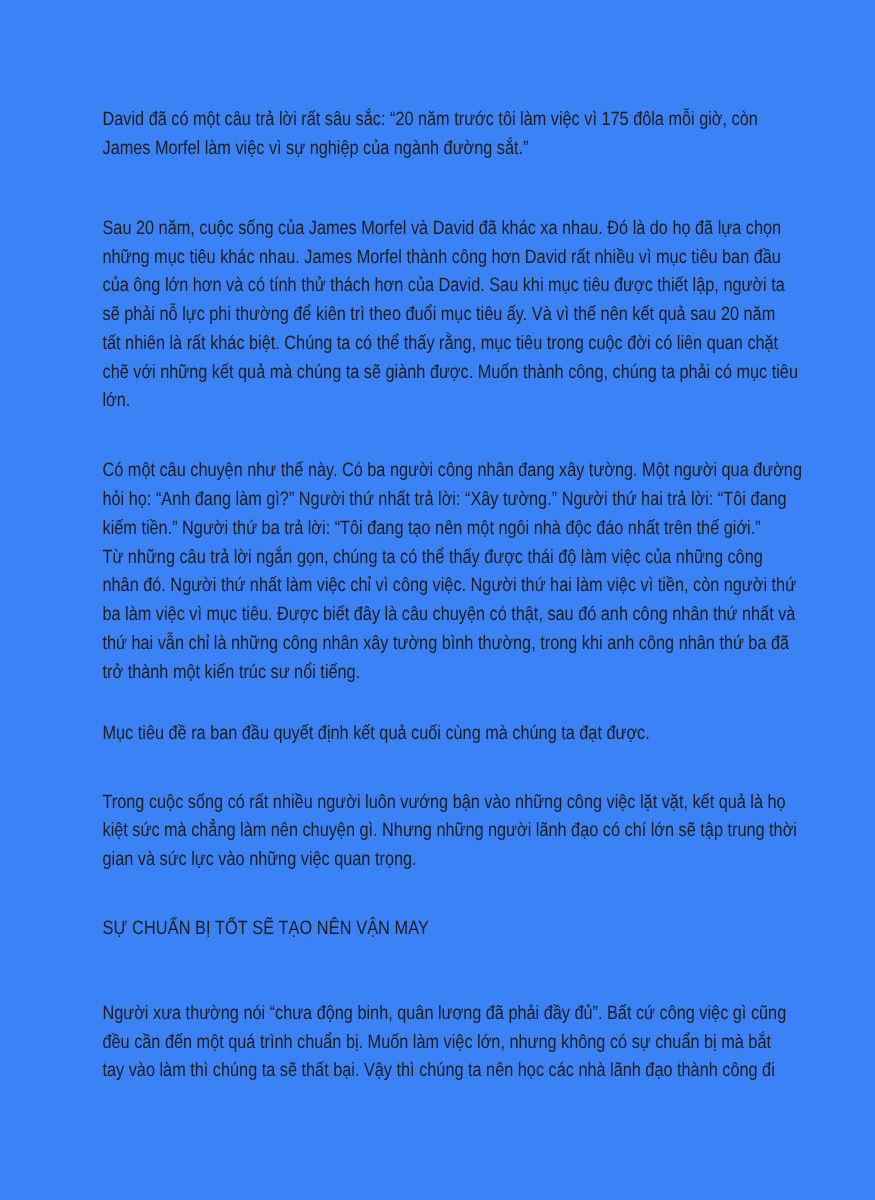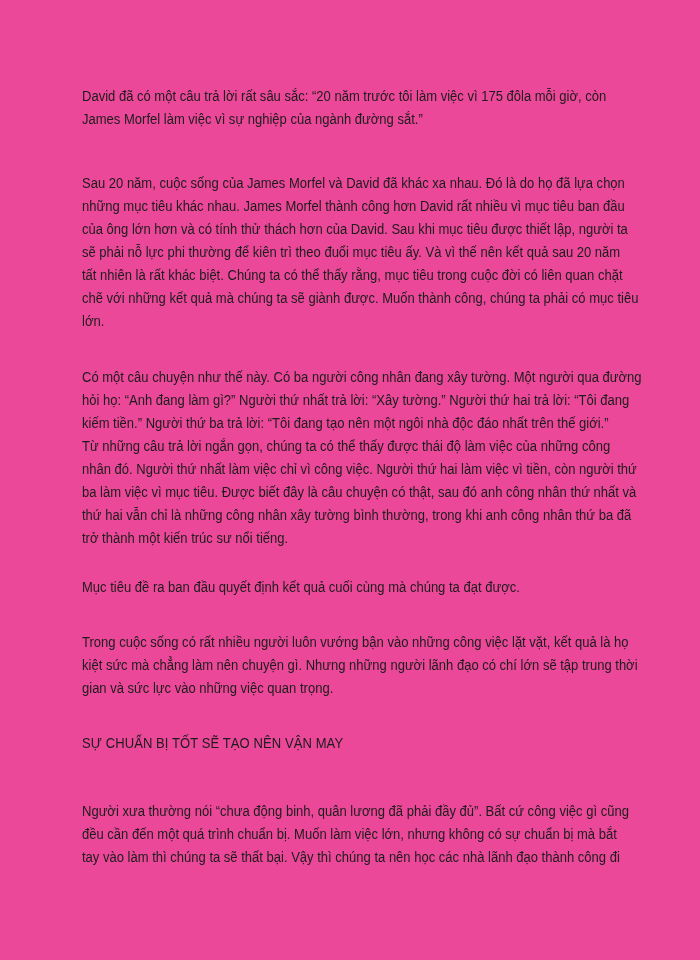--- a/index.html
+++ b/index.html
@@ -1,17 +1,17 @@
 <!DOCTYPE html>
 <html><head>
 <meta charset="utf-8">
 <style>
   html, body { margin:0; padding:0; background:#ffffff; }
   body { width:700px; height:960px; position:relative; overflow:hidden; }
-  .page { position:absolute; left:0; top:0; width:700px; height:960px; background:#ec4899; }
+  .page { position:absolute; left:0; top:0; width:700px; height:960px; background:#3b82f6; }
   .line {
     position:absolute; left:82px; white-space:nowrap;
     font-family:"Liberation Sans", sans-serif;
     font-size:15.5px; line-height:20px; color:#1c1c1c;
     transform-origin:left center; transform:scaleX(0.84);
   }
   .heading { letter-spacing:0.1px; }
 </style>
 </head>
 <body>

